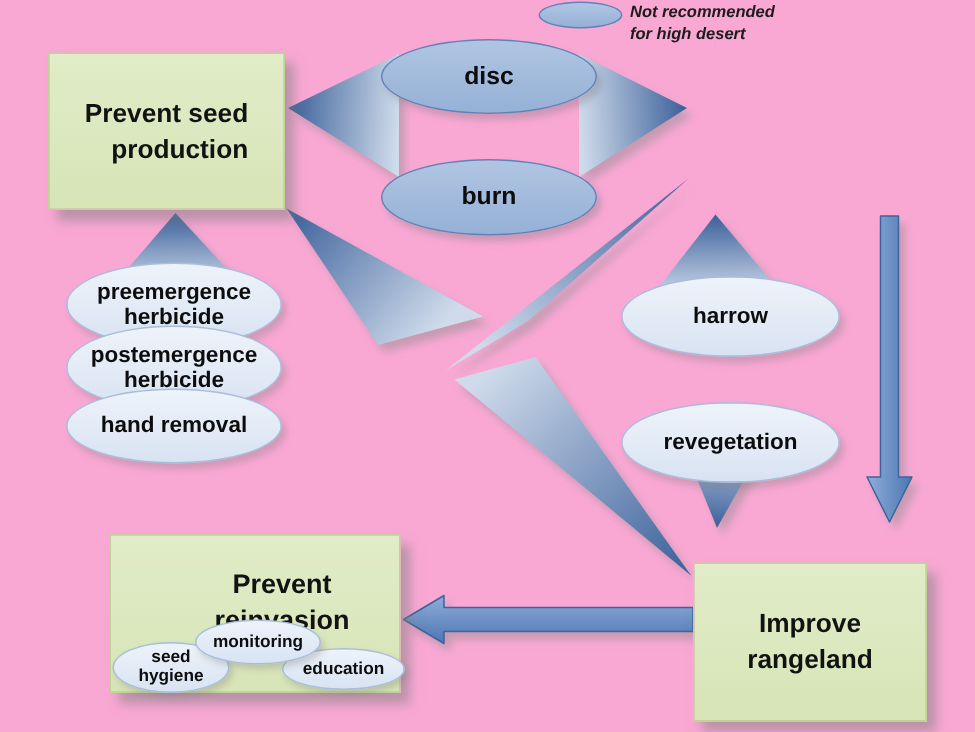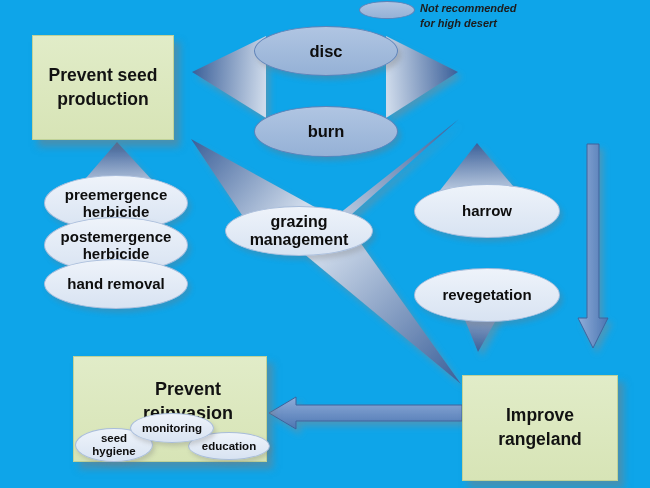--- a/index.html
+++ b/index.html
@@ -1,31 +1,31 @@
 <!DOCTYPE html>
 <html><head>
 <meta charset="utf-8">
 <style>
   html,body{margin:0;padding:0;background:#ffffff;}
   #canvas{
-    position:relative;width:650px;height:488px;background:#0ea5e9;overflow:hidden;
+    position:relative;width:650px;height:488px;background:#f9a8d4;overflow:hidden;
     font-family:"Liberation Sans",sans-serif;
   }
   
   .box{
     position:absolute;box-sizing:border-box;
     background:linear-gradient(180deg,#e1ecc8,#d7e4b6);
     border:1.5px solid #c0d298;
     box-shadow:6px 7px 7px rgba(125,125,125,.5);
     display:flex;align-items:center;justify-content:center;
     font-weight:bold;font-size:17.5px;color:#121212;
     text-align:center;white-space:pre-line;line-height:1.35;
   }
   .box.top-align{align-items:flex-start;padding-top:20px;font-size:18px;padding-left:36px;}
-  #box-prevent-seed{left:32px;top:35px;width:142px;height:105px;}
+  #box-prevent-seed{left:32px;top:35px;width:158px;height:105px;text-align:right;}
   #box-remove-thatch{left:460px;top:37px;width:158px;height:105px;}
   #box-improve{left:462px;top:375px;width:156px;height:106px;}
   #box-reinvasion{left:73px;top:356px;width:194px;height:106px;}
   
   .el{
     position:absolute;box-sizing:border-box;border-radius:50%;
     display:flex;align-items:center;justify-content:center;
     text-align:center;white-space:pre-line;color:#0d0d0d;font-weight:bold;
   }
   .el.mid{
@@ -139,22 +139,20 @@
 
   <div class="el mid" id="el-disc">disc</div>
   <div class="el mid" id="el-burn">burn</div>
 
   <div class="el light" id="el-pre">preemergence
 herbicide</div>
   <div class="el light" id="el-post">postemergence
 herbicide</div>
   <div class="el light" id="el-hand">hand removal</div>
 
-  <div class="el light" id="el-grazing">grazing
-management</div>
 
   <div class="el light" id="el-harrow">harrow</div>
   <div class="el light small" id="el-seed">seed
 hygiene</div>
 
   <div class="el light" id="el-reveg">revegetation</div>
   <div class="el light small" id="el-education">education</div>
   <div class="el light small" id="el-monitoring">monitoring</div>
 
 </div>

